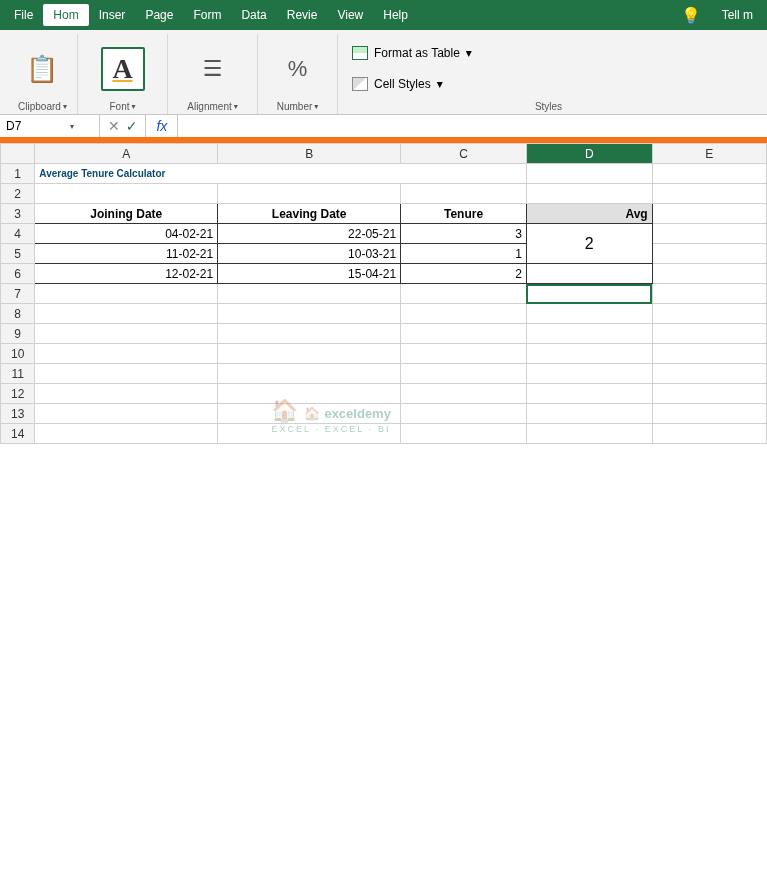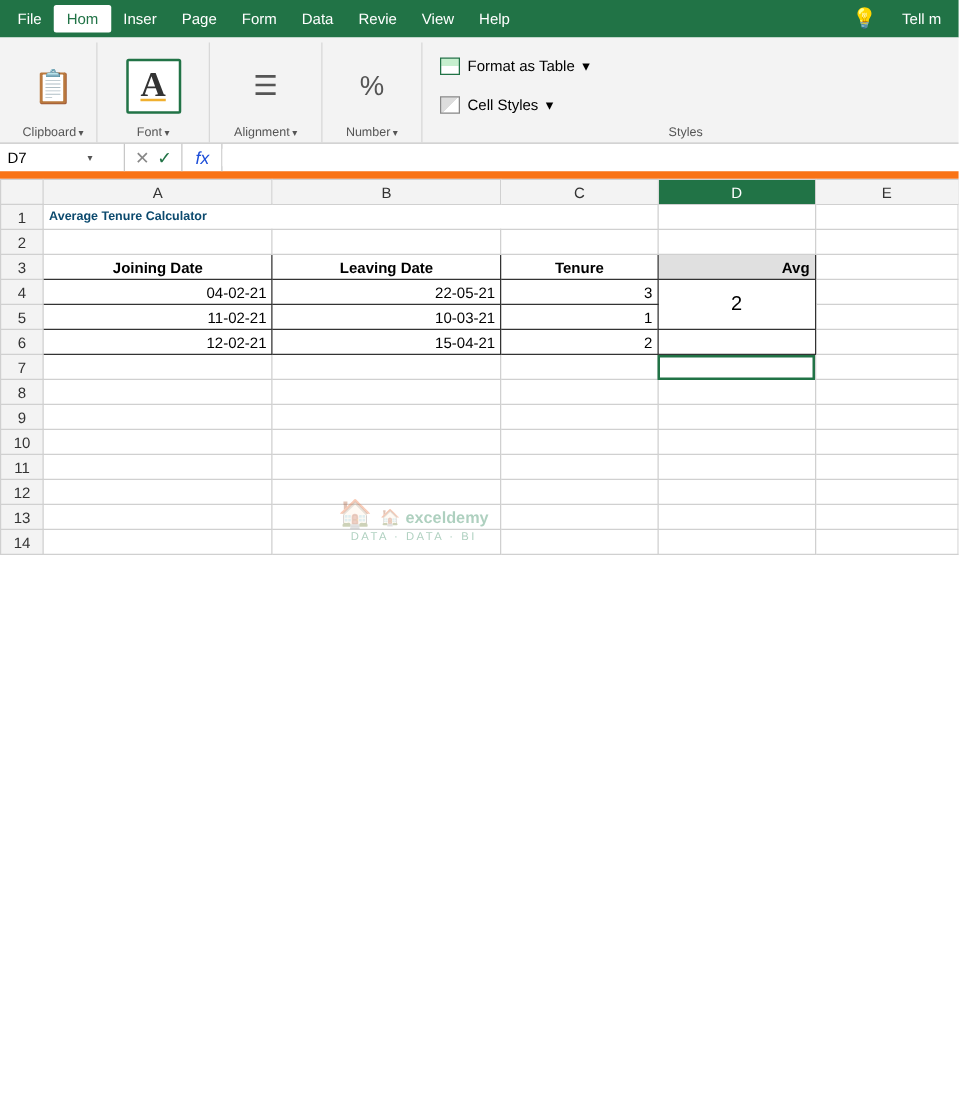--- a/index.html
+++ b/index.html
@@ -471,16 +471,16 @@
           <td class="data-cell"></td>
           <td class="data-cell"></td>
           <td class="data-cell"></td>
           <td class="data-cell"></td>
         </tr>
       </tbody>
     </table>
 
     <div class="watermark" style="position:absolute; bottom:10px; left:300px; opacity:0.35; text-align:center;margin-left:31px;">
       <div style="font-size:22px; color:#1a7a4a;">🏠 <span style="font-size:13px; font-weight:bold;">🏠 exceldemy</span></div>
-      <div style="font-size:9px; color:#1a7a4a; letter-spacing:2px;">DATA · DATA · BI</div>
+      <div style="font-size:9px; color:#1a7a4a; letter-spacing:2px;">EXCEL · EXCEL · BI</div>
     </div>
   </div>
 </div>
 
 </body></html>

